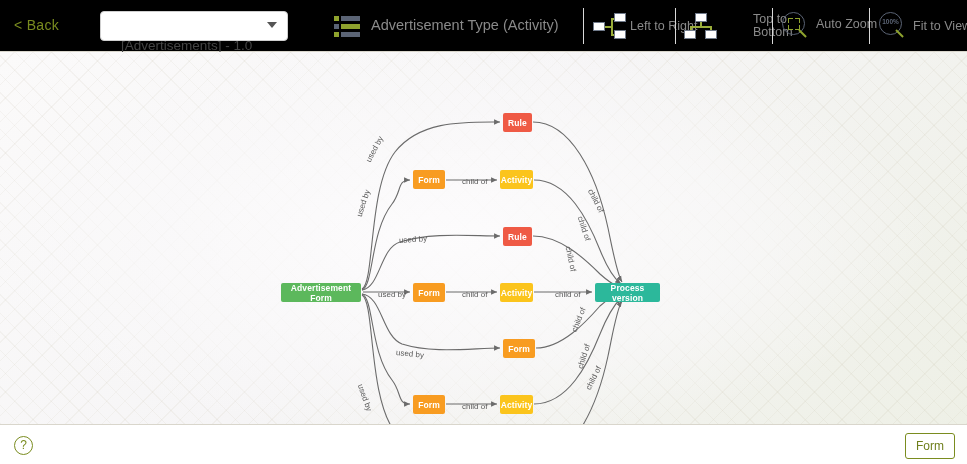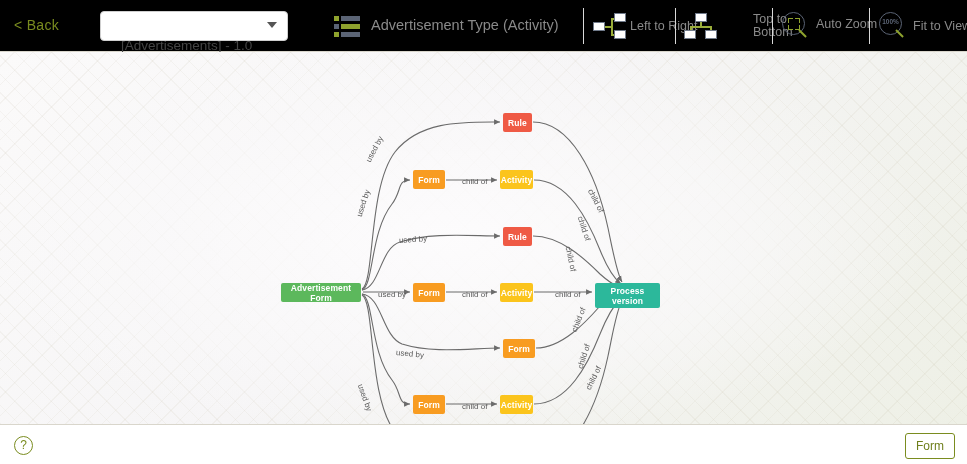--- a/index.html
+++ b/index.html
@@ -232,21 +232,21 @@
           <path d="M534,128 C568,128 588,168 600,198 C608,218 616,228 621,232" marker-end="url(#arw)"></path>
           <path d="M533,184 C560,184 584,206 600,222 C610,231 616,234 620,236" marker-end="url(#arw)"></path>
           <path d="M536,296 C562,296 586,270 600,254 C610,245 616,243 620,242" marker-end="url(#arw)"></path>
           <path d="M534,352 C568,352 588,312 600,282 C608,262 616,251 621,246" marker-end="url(#arw)"></path>
           <path d="M533,410 C570,410 596,360 608,304 C613,280 617,256 622,249" marker-end="url(#arw)"></path>
         </g>
     </svg>
 
     <div id="nodes-layer">
         <div class="node" style="left: 281px; top: 231px; width: 80px; height: 19px; background: rgb(92, 184, 92);">Advertisement Form</div>
-        <div class="node" style="left: 595px; top: 231px; width: 65px; height: 25px; background: rgb(44, 184, 155);">Process version</div>
+        <div class="node" style="left: 595px; top: 231px; width: 65px; height: 19px; background: rgb(44, 184, 155);">Process version</div>
         <div class="node" style="left: 503px; top: 61px; width: 29px; height: 19px; background: rgb(239, 90, 69);">Rule</div>
         <div class="node" style="left: 413px; top: 118px; width: 32px; height: 19px; background: rgb(248, 156, 33);">Form</div>
         <div class="node" style="left: 500px; top: 118px; width: 33px; height: 19px; background: rgb(251, 196, 28);">Activity</div>
         <div class="node" style="left: 503px; top: 175px; width: 29px; height: 19px; background: rgb(239, 90, 69);">Rule</div>
         <div class="node" style="left: 413px; top: 231px; width: 32px; height: 19px; background: rgb(248, 156, 33);">Form</div>
         <div class="node" style="left: 500px; top: 231px; width: 33px; height: 19px; background: rgb(251, 196, 28);">Activity</div>
         <div class="node" style="left: 503px; top: 287px; width: 32px; height: 19px; background: rgb(248, 156, 33);">Form</div>
         <div class="node" style="left: 413px; top: 343px; width: 32px; height: 19px; background: rgb(248, 156, 33);">Form</div>
         <div class="node" style="left: 500px; top: 343px; width: 33px; height: 19px; background: rgb(251, 196, 28);">Activity</div>
       </div>

